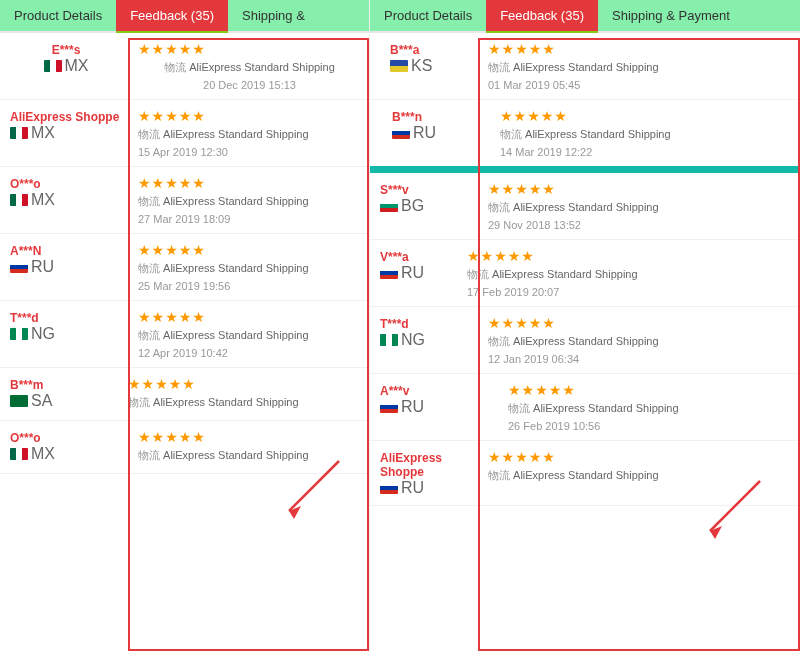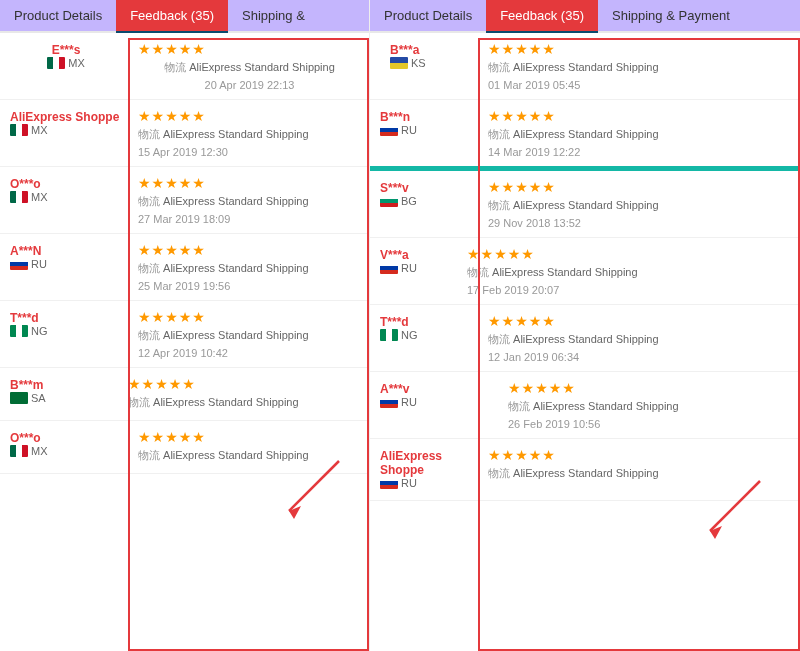--- a/index.html
+++ b/index.html
@@ -23,40 +23,40 @@
     .panel-right {
       width: 430px;
       flex-shrink: 0;
       overflow: hidden;
       position: relative;
     }
 
     .tab-bar {
       display: flex;
       border-bottom: 2px solid #e8e8e8;
-      background: #c4b5fd;
+      background: #86efac;
       position: sticky;
       top: 0;
       z-index: 10;
     }
 
     .tab {
       padding: 8px 14px;
       cursor: pointer;
       font-size: 13px;
       color: #333;
       white-space: nowrap;
       border-bottom: 2px solid transparent;
       margin-bottom: -2px;
     }
 
     .tab.active {
       background: #e4393c;
       color: #fff;
-      border-bottom: 2px solid #0c4a6e;
+      border-bottom: 2px solid #84cc16;
       text-align: right;
     }
 
     .tab.inactive {
       color: #333;
     }
 
     .content-area {
       overflow-y: auto;
       height: calc(100% - 38px);
@@ -65,21 +65,21 @@
     .username {
       color: #e4393c;
       font-size: 12px;
       font-weight: bold;
     }
 
     .country-flag {
       display: inline-flex;
       align-items: center;
       gap: 3px;
-      font-size: 11px;
+      font-size: 16px;
       color: #666;
     }
 
     .flag-icon {
       display: inline-block;
       width: 18px;
       height: 12px;
       border-radius: 1px;
       font-size: 14px;
       line-height: 1;
@@ -141,21 +141,21 @@
               <span class="star">★</span>
               <span class="star">★</span>
               <span class="star">★</span>
               <span class="star">★</span>
               <span class="star">★</span>
             </div>
         <div class="shipping-text">
           <span style="color:#999;">物流</span>
           <span> AliExpress Standard Shipping</span>
         </div>
-        <div class="review-date">20 Apr 2019 22:13</div>
+        <div class="review-date">20 Dec 2019 15:13</div>
       </div>
     </div>
 
     <div style="display:flex;border-bottom:1px solid #f0f0f0;">
       <div style="width:130px;flex-shrink:0;padding:10px 8px 8px 10px;border-right:none;">
         <div class="username">AliExpress Shoppe</div>
         <div class="country-flag">
           <span class="flag-icon" style="background:linear-gradient(to right, #006847 33%, #fff 33%, #fff 66%, #ce1126 66%);"></span>
           <span>MX</span>
         </div>
@@ -336,21 +336,21 @@
               <span class="star">★</span>
             </div>
         <div class="shipping-text">
           <span style="color:#999;">物流</span>
           <span> AliExpress Standard Shipping</span>
         </div>
         <div class="review-date">01 Mar 2019 05:45</div>
       </div>
     </div>
 
-    <div style="display:flex;border-bottom:5px solid #14b8a6;">
+    <div style="display:flex;border-bottom:7px solid #14b8a6;padding-left:12px;">
       <div style="width:110px;flex-shrink:0;padding:10px 8px 8px 10px;border-right:none;">
         <div class="username">B***n</div>
         <div class="country-flag">
           <span class="flag-icon" style="background:linear-gradient(to bottom, #fff 33%, #0039a6 33%, #0039a6 66%, #d52b1e 66%);"></span>
           <span>RU</span>
         </div>
       </div>
       <div style="flex:1;padding:8px 8px 8px 8px;">
         <div class="stars">
               <span class="star">★</span>

